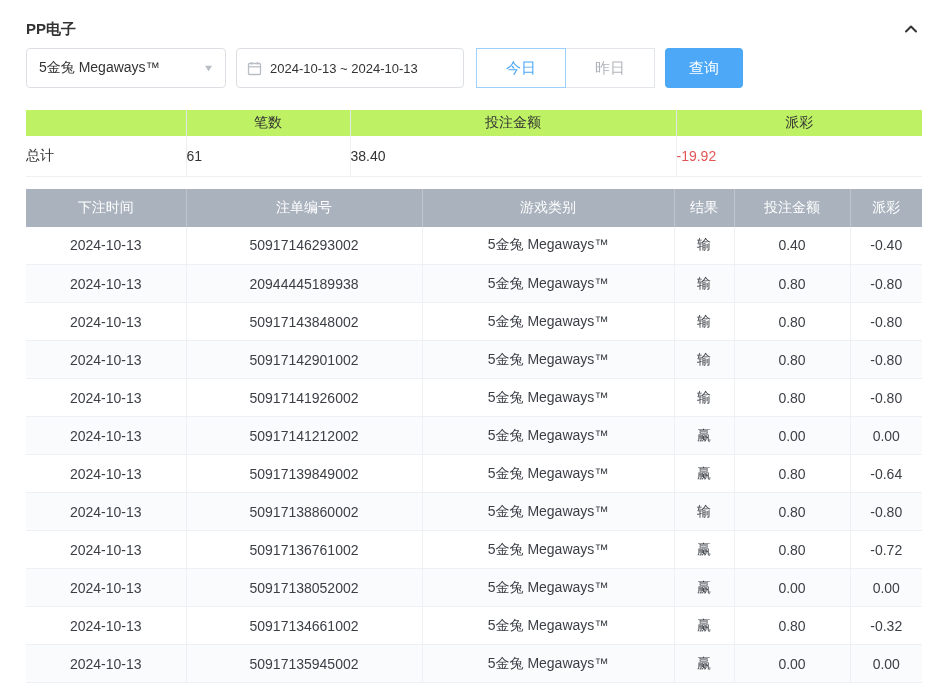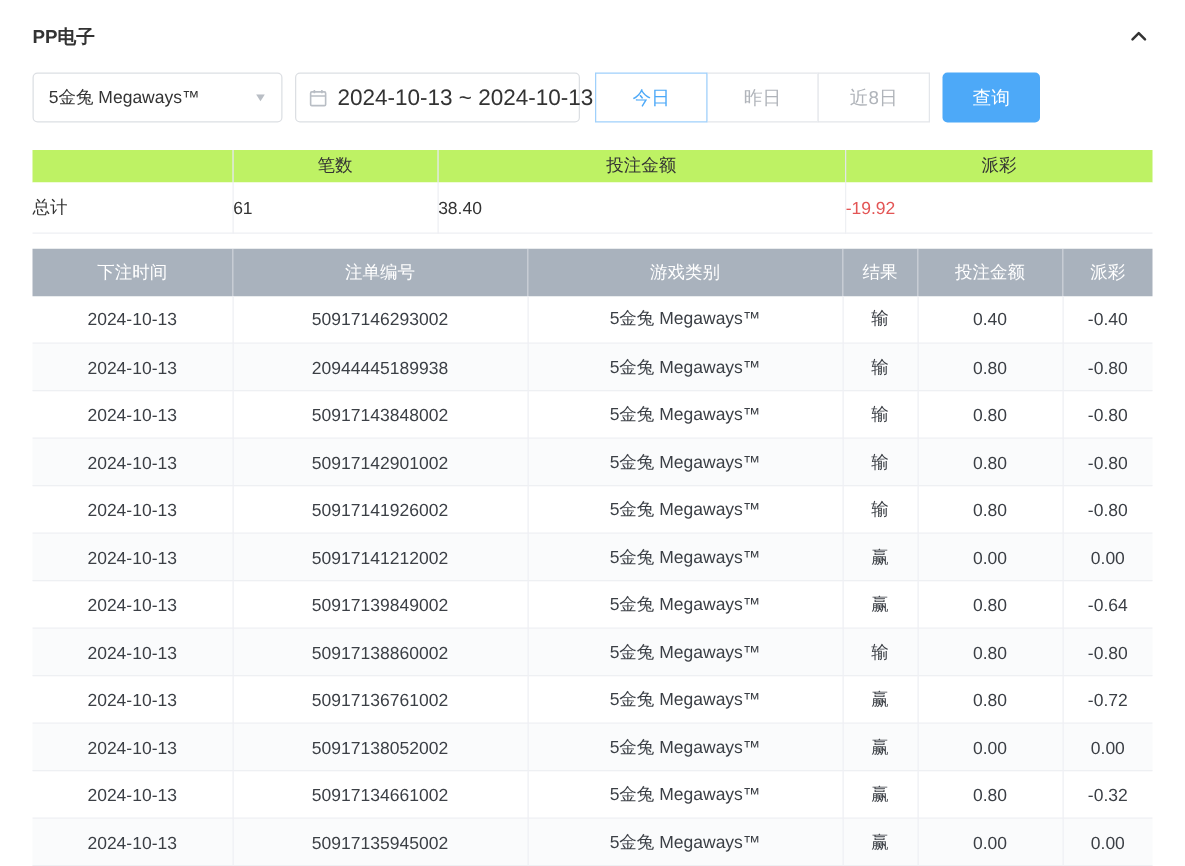--- a/index.html
+++ b/index.html
@@ -8,41 +8,41 @@
     overflow: hidden;
     background: #fff;
     font-family: "Liberation Sans", "DejaVu Sans", sans-serif;
     color: #333;
   }
   .page { padding: 14px 26px 0 26px; }
 
   
   .header-row {
     display: flex; align-items: center; justify-content: space-between;
-    height: 30px; margin-bottom: 14px;
+    height: 30px; margin-bottom: 4px;
   }
   .page-title { font-size: 15px; font-weight: 700; color: #333; }
   .chevron-btn { width: 22px; height: 22px; display: flex; align-items: center; justify-content: center; cursor: pointer; }
 
   
   .filter-bar { display: flex; align-items: center; height: 40px; margin-bottom: 22px; }
   .select-box {
     width: 200px; height: 40px;
     border: 1px solid #dcdfe3; border-radius: 4px;
     display: flex; align-items: center; justify-content: space-between;
     padding: 0 12px; font-size: 14px; color: #333; cursor: pointer;
     background: #fff;
   }
   .select-caret { color: #b9bec5; font-size: 9px; transform: scaleX(1.3); }
   .date-box {
     width: 228px; height: 40px;
     border: 1px solid #dcdfe3; border-radius: 4px;
     display: flex; align-items: center; gap: 8px;
     padding: 0 10px; margin-left: 10px;
-    font-size: 18px; color: #333; background: #fff; cursor: text;
+    font-size: 13px; color: #333; background: #fff; cursor: text;
     white-space: nowrap;
   }
   .btn-group { display: flex; margin-left: 12px; }
   .quick-btn {
     width: 90px; height: 40px;
     background: #fff; border: 1px solid #e3e6ea;
     color: #b0b4ba; font-size: 15px;
     font-family: inherit; cursor: pointer;
     margin-left: -1px; position: relative;
   }
@@ -118,21 +118,20 @@
           <line x1="1.5" y1="5.8" x2="13.5" y2="5.8" stroke="#b9bec5" stroke-width="1.3"></line>
           <line x1="4.5" y1="1" x2="4.5" y2="3.5" stroke="#b9bec5" stroke-width="1.3"></line>
           <line x1="10.5" y1="1" x2="10.5" y2="3.5" stroke="#b9bec5" stroke-width="1.3"></line>
         </svg>
       </span>
       <span>2024-10-13 ~ 2024-10-13</span>
     </div>
     <div class="btn-group">
       <button class="quick-btn active">今日</button>
       <button class="quick-btn">昨日</button>
-      <button class="quick-btn">近8日</button>
     </div>
     <button class="query-btn">查询</button>
   </div>
 
   <table class="summary-table">
     <colgroup>
         <col style="width:160px">
         <col style="width:164px">
         <col style="width:326px">
         <col style="width:246px">

